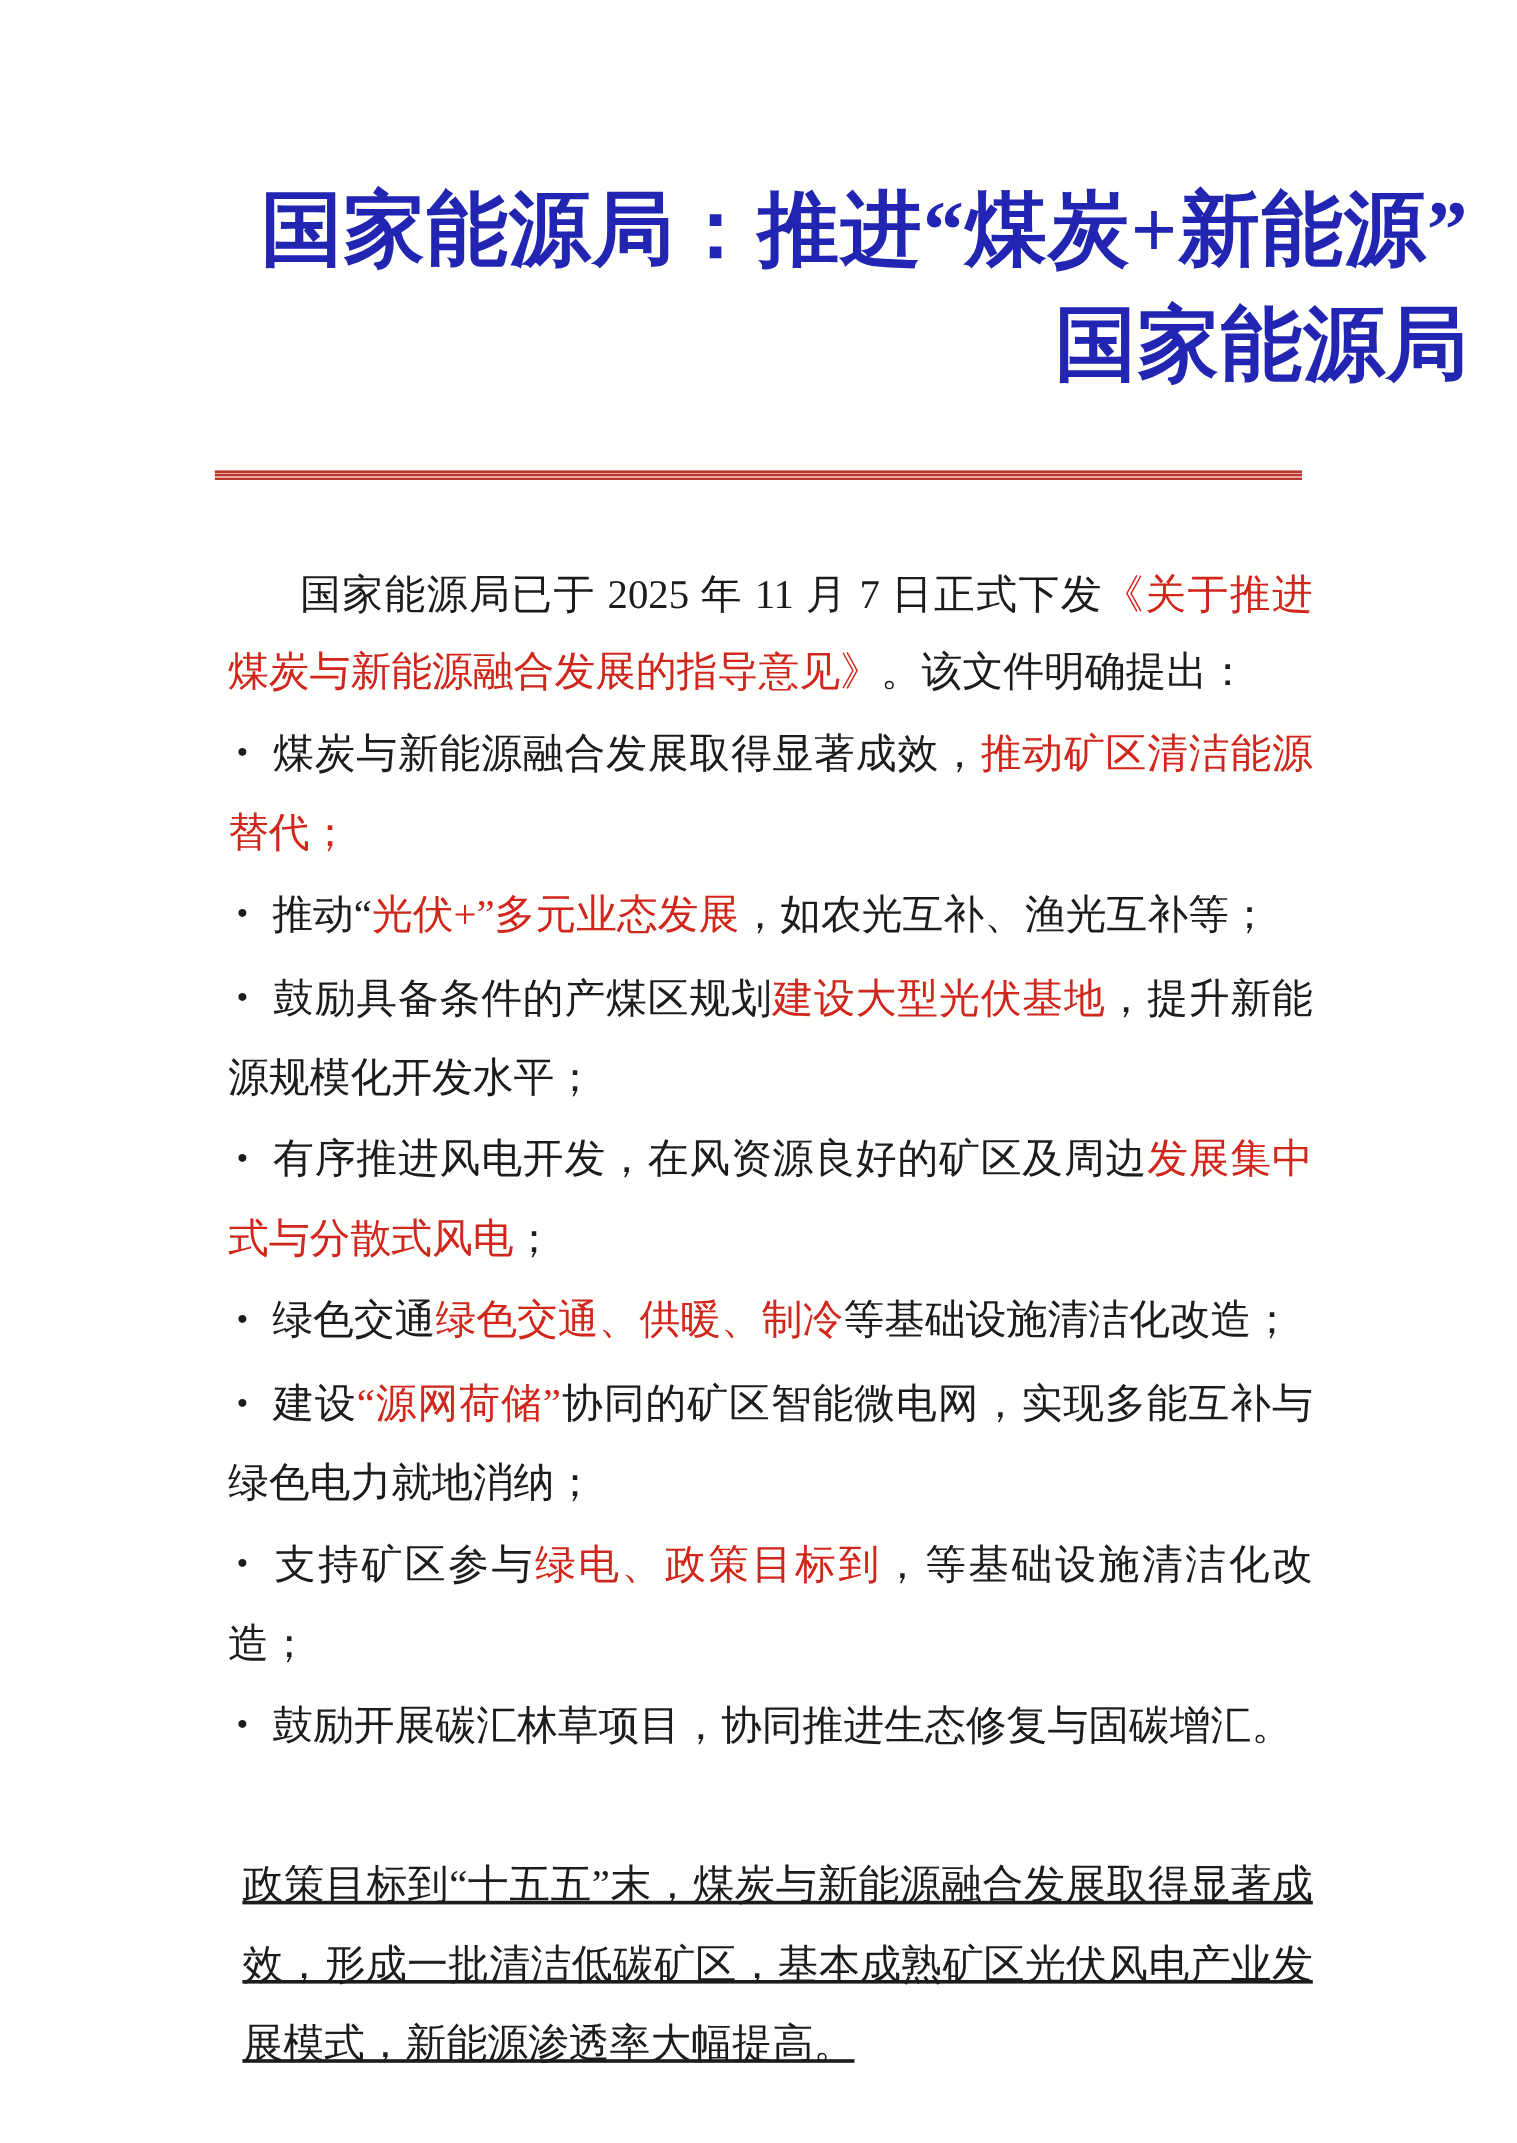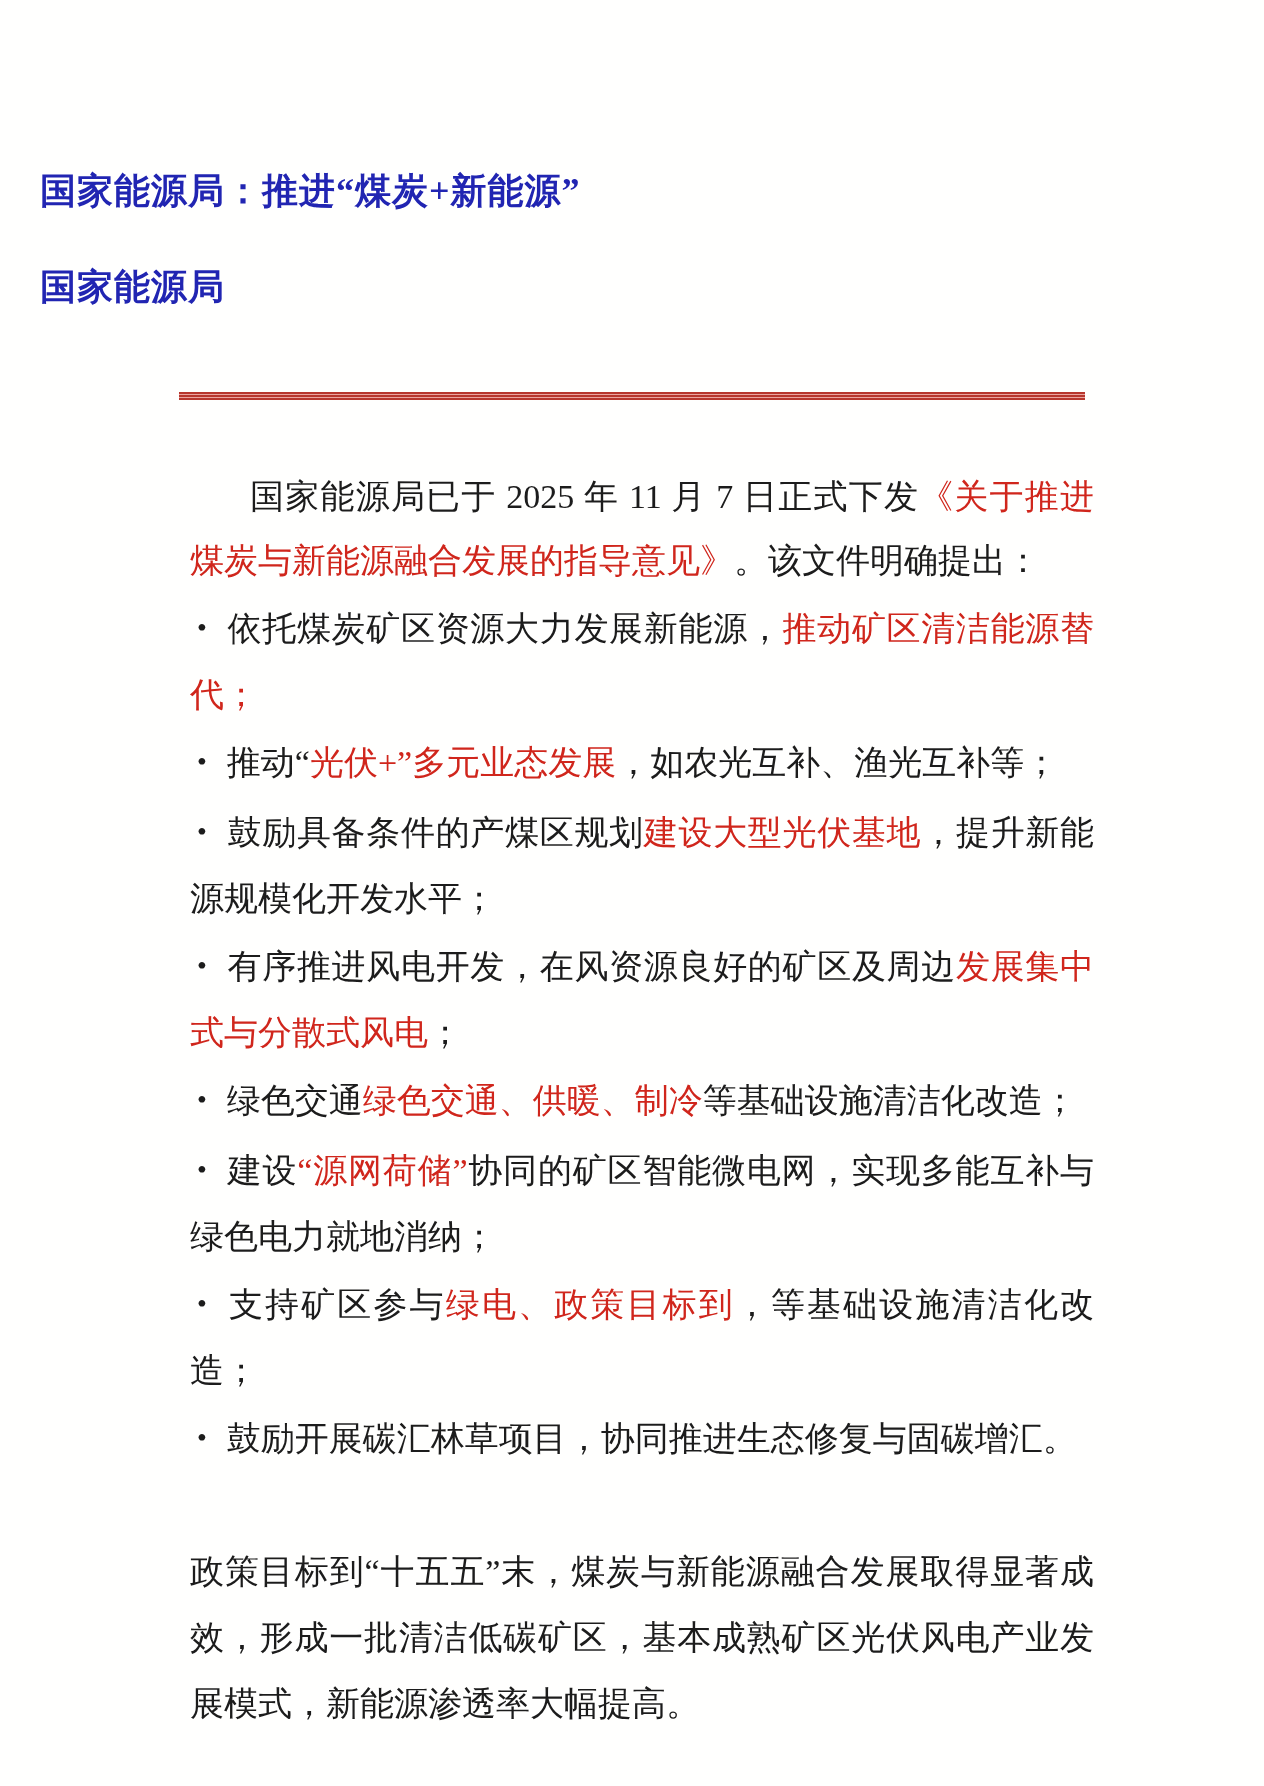--- a/index.html
+++ b/index.html
@@ -19,24 +19,24 @@
     position: relative;
     width: 1264px;
     height: 1786px;
     background: var(--page-bg);
     overflow: hidden;
     font-family: "Liberation Serif", "DejaVu Serif", serif;
     color: var(--body-black);
   }
   .title {
     margin: 143px 40px 0 40px;
-    text-align: left;
+    text-align: right;
     color: var(--title-blue);
     font-weight: bold;
-    font-size: 36px;
+    font-size: 68px;
     line-height: 96px;
     letter-spacing: 1px;
   }
   .title-line { display: block; }
   .divider {
     width: 906px;
     height: 8px;
     margin: 57px auto 0 auto;
     background: linear-gradient(
       var(--divider-dark) 0 2px,
@@ -58,22 +58,23 @@
   .bullets { margin: 0; padding: 0; }
   .bullet-item { margin: 4px 0 0 0; }
   .dot {
     display: inline-block;
     margin: 0 20px 0 7px;
     font-size: 28px;
     transform: translateY(-3px);
     color: var(--body-black);
   }
   .closing {
-    margin: 66px 0 0 0;
+    margin: 66px 0 0 12px;
     line-height: 66px;
+    text-decoration: underline;
   }
   .run-black { color: var(--body-black); }
   .run-red { color: var(--accent-red); }
   p { margin: 0; }
 </style>
 </head>
 <body>
 
 <div class="page">
 
@@ -83,21 +84,21 @@
   </h1>
 
   <div class="divider"></div>
 
   <div class="content">
 
     <p class="intro"><span class="run-black">国家能源局已于 2025 年 11 月 7 日正式下发</span><span class="run-red">《关于推进煤炭与新能源融合发展的指导意见》</span><span class="run-black">。该文件明确提出：</span></p>
 
     <div class="bullets">
 
-    <div class="bullet-item"><span class="dot">•</span><span class="bullet-text"><span class="run-black">依托煤炭矿区资源大力发展新能源，</span><span class="run-red">推动矿区清洁能源替代；</span></span></div>
+    <div class="bullet-item"><span class="dot">•</span><span class="bullet-text"><span class="run-black">煤炭与新能源融合发展取得显著成效，</span><span class="run-red">推动矿区清洁能源替代；</span></span></div>
         <div class="bullet-item"><span class="dot">•</span><span class="bullet-text"><span class="run-black">推动“</span><span class="run-red">光伏+”多元业态发展</span><span class="run-black">，如农光互补、渔光互补等；</span></span></div>
         <div class="bullet-item"><span class="dot">•</span><span class="bullet-text"><span class="run-black">鼓励具备条件的产煤区规划</span><span class="run-red">建设大型光伏基地</span><span class="run-black">，提升新能源规模化开发水平；</span></span></div>
         <div class="bullet-item"><span class="dot">•</span><span class="bullet-text"><span class="run-black">有序推进风电开发，在风资源良好的矿区及周边</span><span class="run-red">发展集中式与分散式风电</span><span class="run-black">；</span></span></div>
         <div class="bullet-item"><span class="dot">•</span><span class="bullet-text"><span class="run-black">绿色交通</span><span class="run-red">绿色交通、供暖、制冷</span><span class="run-black">等基础设施清洁化改造；</span></span></div>
         <div class="bullet-item"><span class="dot">•</span><span class="bullet-text"><span class="run-black">建设</span><span class="run-red">“源网荷储”</span><span class="run-black">协同的矿区智能微电网，实现多能互补与绿色电力就地消纳；</span></span></div>
         <div class="bullet-item"><span class="dot">•</span><span class="bullet-text"><span class="run-black">支持矿区参与</span><span class="run-red">绿电、政策目标到</span><span class="run-black">，等基础设施清洁化改造；</span></span></div>
         <div class="bullet-item"><span class="dot">•</span><span class="bullet-text"><span class="run-black">鼓励开展碳汇林草项目，协同推进生态修复与固碳增汇。</span></span></div>
       </div>
 
     <p class="closing"><span class="run-black">政策目标到“十五五”末，煤炭与新能源融合发展取得显著成效，形成一批清洁低碳矿区，基本成熟矿区光伏风电产业发展模式，新能源渗透率大幅提高。</span></p>

